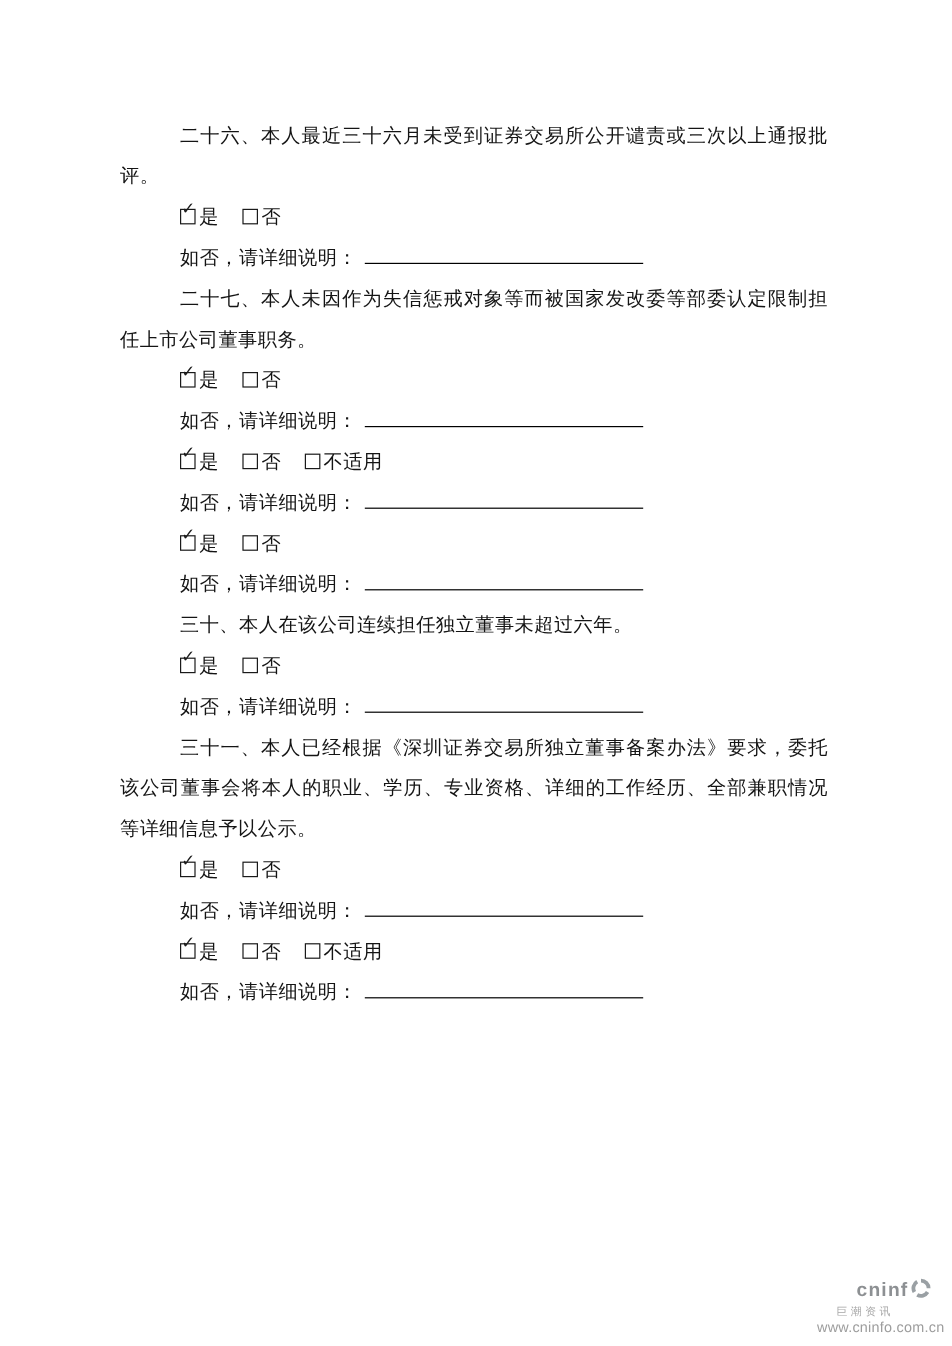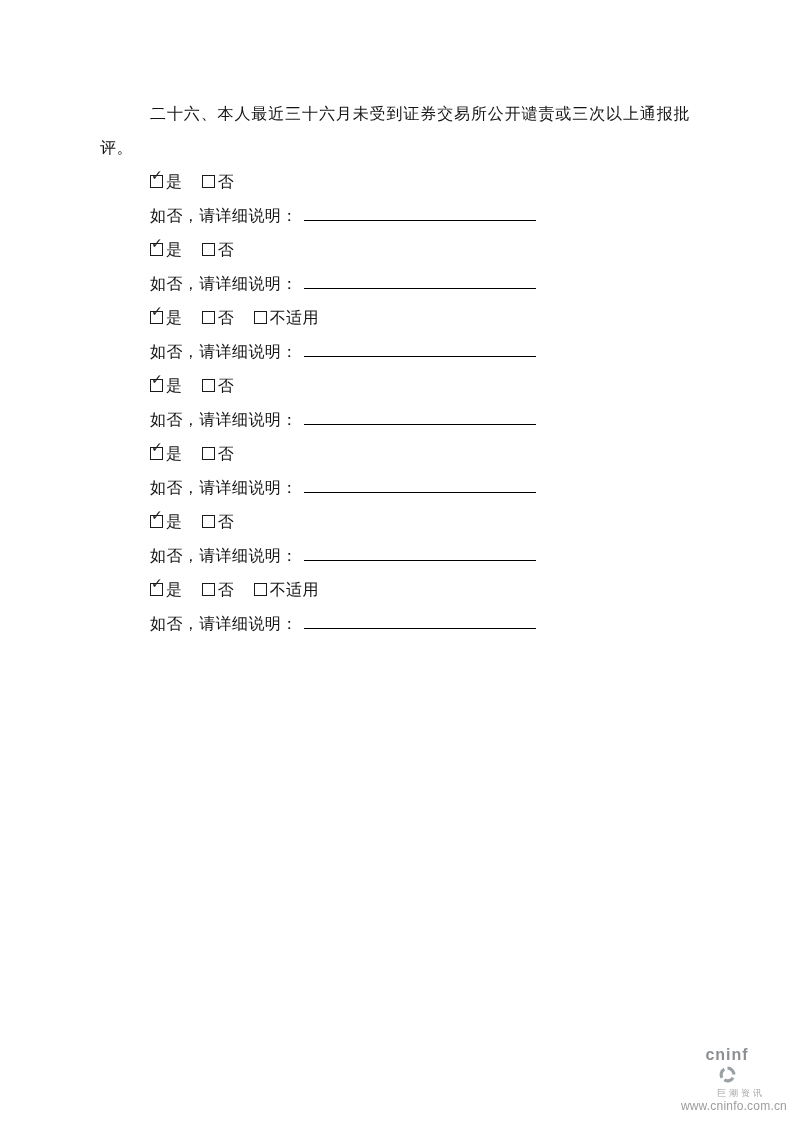--- a/index.html
+++ b/index.html
@@ -67,35 +67,35 @@
     font-family: "Liberation Sans", "DejaVu Sans", sans-serif;
     line-height: 1.05;
     width: 110px;
   }
   .brand-row {
     display: flex;
     align-items: center;
     justify-content: flex-end;
     gap: 1px;
     margin-right: 10px;
-    flex-direction: column;
   }
   .brand {
     font-size: 16px;
     font-weight: bold;
     letter-spacing: 1px;
     color: #8d9093;
   }
   .swirl-icon { display: inline-block; }
   .brand-cn {
     font-size: 9px;
     letter-spacing: 3px;
     color: #a6a6a6;
     margin-top: 1px;
     margin-right: 22px;
+    text-align: center;
   }
   .url {
     font-size: 12px;
     color: #9d9d9d;
     margin-top: 2px;
     letter-spacing: 0.2px;
   }
 </style>
 </head>
 <body>
@@ -105,20 +105,21 @@
   <section>
     <p class="para">二十六、本人最近三十六月未受到证券交易所公开谴责或三次以上通报批评。</p>
     <p class="options">
       <span class="opt"><span class="box"><span class="mark">✓</span></span><span>是</span></span>
       <span class="opt"><span class="box"><span class="mark"></span></span><span>否</span></span>
     </p>
     <p class="prompt"><span>如否，请详细说明：</span><span class="blank"></span></p>
   </section>
 
   <section>
+    <p class="para">二十七、本人未因作为失信惩戒对象等而被国家发改委等部委认定限制担任上市公司董事职务。</p>
     <p class="options">
       <span class="opt"><span class="box"><span class="mark">✓</span></span><span>是</span></span>
       <span class="opt"><span class="box"><span class="mark"></span></span><span>否</span></span>
     </p>
     <p class="prompt"><span>如否，请详细说明：</span><span class="blank"></span></p>
   </section>
 
   <section>
     <p class="options">
       <span class="opt"><span class="box"><span class="mark">✓</span></span><span>是</span></span>
@@ -130,28 +131,30 @@
 
   <section>
     <p class="options">
       <span class="opt"><span class="box"><span class="mark">✓</span></span><span>是</span></span>
       <span class="opt"><span class="box"><span class="mark"></span></span><span>否</span></span>
     </p>
     <p class="prompt"><span>如否，请详细说明：</span><span class="blank"></span></p>
   </section>
 
   <section>
+    <p class="para">三十、本人在该公司连续担任独立董事未超过六年。</p>
     <p class="options">
       <span class="opt"><span class="box"><span class="mark">✓</span></span><span>是</span></span>
       <span class="opt"><span class="box"><span class="mark"></span></span><span>否</span></span>
     </p>
     <p class="prompt"><span>如否，请详细说明：</span><span class="blank"></span></p>
   </section>
 
   <section>
+    <p class="para">三十一、本人已经根据《深圳证券交易所独立董事备案办法》要求，委托该公司董事会将本人的职业、学历、专业资格、详细的工作经历、全部兼职情况等详细信息予以公示。</p>
     <p class="options">
       <span class="opt"><span class="box"><span class="mark">✓</span></span><span>是</span></span>
       <span class="opt"><span class="box"><span class="mark"></span></span><span>否</span></span>
     </p>
     <p class="prompt"><span>如否，请详细说明：</span><span class="blank"></span></p>
   </section>
 
   <section>
     <p class="options">
       <span class="opt"><span class="box"><span class="mark">✓</span></span><span>是</span></span>

